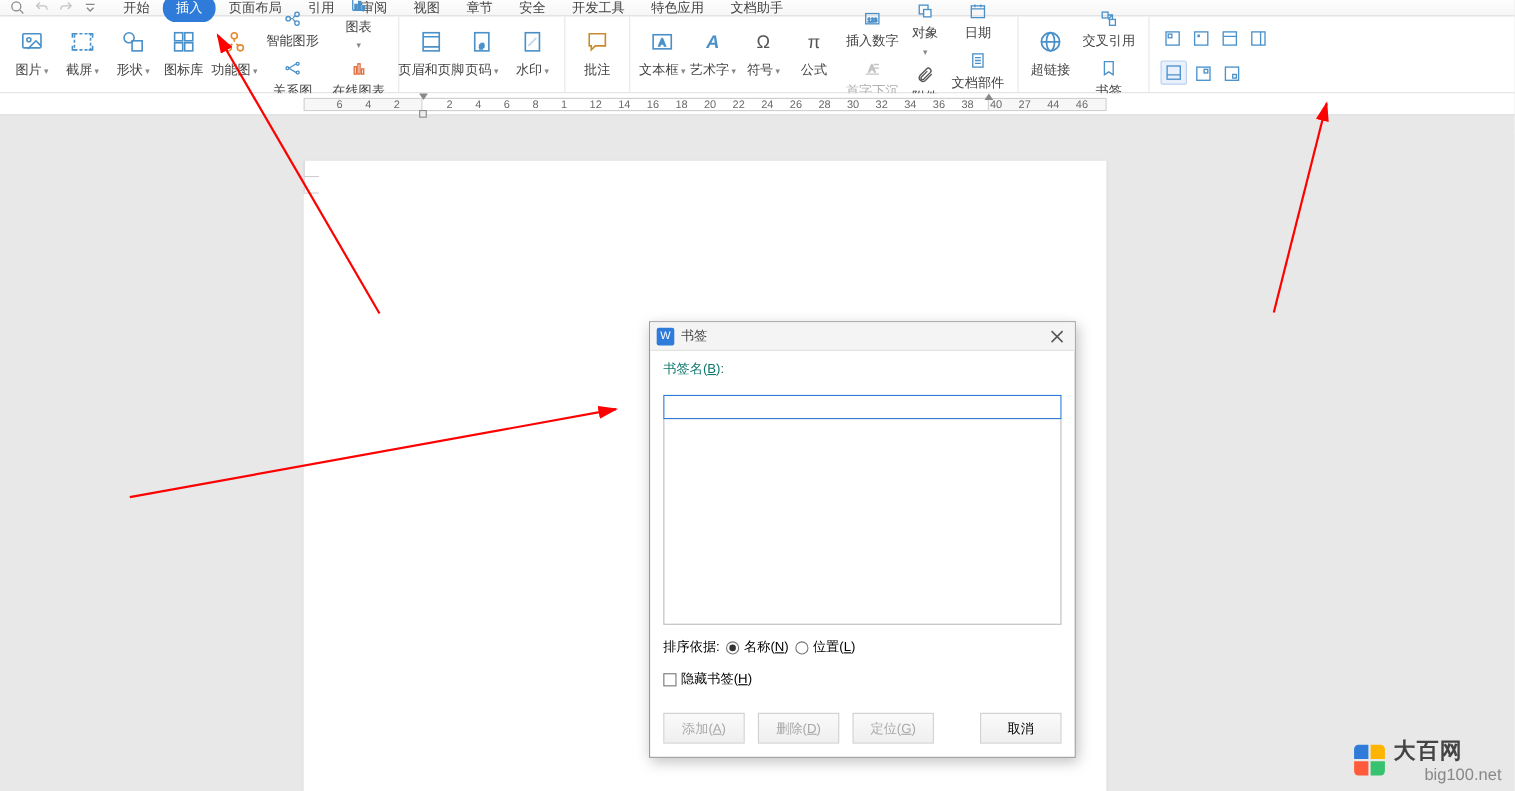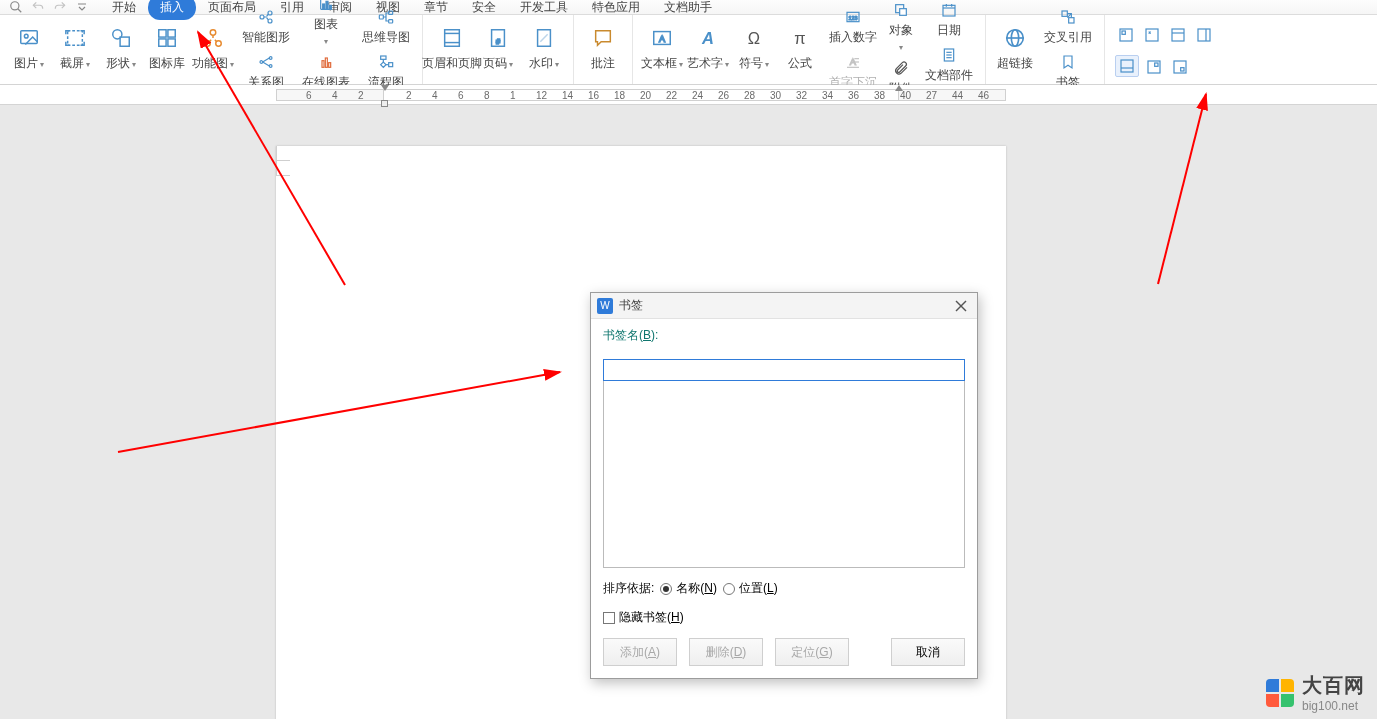--- a/index.html
+++ b/index.html
@@ -53,35 +53,35 @@
   .dialog .titlebar .t-close { width:20px;height:20px;display:flex;align-items:center;justify-content:center;cursor:pointer;color:#555; }
   .dialog .body { padding:8px 12px 12px; }
   .dialog label { display:block; margin-bottom:15px; color:#0f766e; }
   .dialog input[type=text] { width:100%; height:22px; border:1px solid #2f7bd9; padding:0 4px; outline:none; }
   .dialog .listbox { width:100%; height:188px; border:1px solid #bbb; margin-top:-1px; background:#fff; }
   .dialog .row { display:flex; align-items:center; gap:6px; margin-top:12px; }
   .dialog .radio, .dialog .chk { display:flex; align-items:center; gap:4px; cursor:pointer; }
   .dialog .rcircle { width:12px;height:12px;border:1px solid #777;border-radius:50%;display:flex;align-items:center;justify-content:center; }
   .dialog .rcircle.checked::after { content:""; width:6px;height:6px;background:#333;border-radius:50%; }
   .dialog .cbox { width:12px;height:12px;border:1px solid #777;background:#fff; }
-  .dialog .btns { display:flex; gap:12px; margin-top:12px; align-items:center; }
+  .dialog .btns { display:flex; gap:12px; margin-top:22px; align-items:center; }
   .dialog .btn { width:74px; height:28px; border:1px solid #cfcfcf; background:linear-gradient(#fafafa,#efefef); display:flex;align-items:center;justify-content:center; cursor:pointer; }
   .dialog .btn.disabled { color:#a8a8a8; cursor:default; }
   .dialog .btns .spacer { flex:1; }
 
   
   .watermark { position:absolute; right:12px; bottom:6px; display:flex; align-items:center; gap:8px; }
   .wm-logo { width:28px; height:28px; display:grid; grid-template-columns:1fr 1fr; grid-template-rows:1fr 1fr; gap:2px; }
   .wm-logo span:nth-child(1){background:#2f7bd9;border-radius:4px 0 0 0;}
   .wm-logo span:nth-child(2){background:#ffb400;border-radius:0 4px 0 0;}
   .wm-logo span:nth-child(3){background:#ff5a3c;border-radius:0 0 0 4px;}
   .wm-logo span:nth-child(4){background:#36c26e;border-radius:0 0 4px 0;}
   .wm-text { display:flex; flex-direction:column; align-items:flex-start; }
   .wm-main { font-size:20px; font-weight:bold; color:#444; letter-spacing:1px; }
-  .wm-sub { font-size:12px; color:#888; }
+  .wm-sub { font-size:15px; color:#888;margin-left:28px; }
 
   .ul { text-decoration: underline; }
 </style>
 </head>
 <body>
 
 <div class="tabbar">
   <div class="sys">
     <span class="sys-icon">
         <svg width="14" height="14" viewBox="0 0 24 24" fill="none" stroke="currentColor" stroke-width="2">
@@ -215,45 +215,20 @@
       <div class="smbtn">
           <span class="ico">
             <svg width="16" height="16" viewBox="0 0 24 24" fill="none" stroke="#e06b3b" stroke-width="1.8">
               <rect x="6" y="10" width="3" height="10"></rect>
               <rect x="11" y="6" width="3" height="14"></rect>
               <rect x="16" y="13" width="3" height="7"></rect>
             </svg>
           </span>
           <span>在线图表</span>
           <span class="caret">▾</span>
-        </div>
-    </div>
-    <div class="stack">
-      <div class="smbtn">
-          <span class="ico">
-            <svg width="16" height="16" viewBox="0 0 24 24" fill="none" stroke="#4a90c9" stroke-width="1.8">
-              <rect x="2" y="9" width="6" height="6" rx="1"></rect>
-              <rect x="16" y="3" width="6" height="5" rx="1"></rect>
-              <rect x="16" y="16" width="6" height="5" rx="1"></rect>
-              <path d="M8 12h4M12 12V6h4M12 12v6h4"></path>
-            </svg>
-          </span>
-          <span>思维导图</span>
-        </div>
-      <div class="smbtn">
-          <span class="ico">
-            <svg width="16" height="16" viewBox="0 0 24 24" fill="none" stroke="#4a90c9" stroke-width="1.8">
-              <rect x="4" y="3" width="8" height="5"></rect>
-              <path d="M8 8v4"></path>
-              <path d="M4 16l4-4 4 4-4 4z"></path>
-              <path d="M12 16h4"></path>
-              <rect x="16" y="13" width="6" height="6"></rect>
-            </svg>
-          </span>
-          <span>流程图</span>
         </div>
     </div>
   </div>
 
   <div class="rgrp">
     <div class="bigbtn">
       <span class="ico">
           <svg width="22" height="22" viewBox="0 0 24 24" fill="none" stroke="#4a90c9" stroke-width="1.6">
             <rect x="4" y="3" width="16" height="18"></rect>
             <line x1="4" y1="7" x2="20" y2="7"></line>

